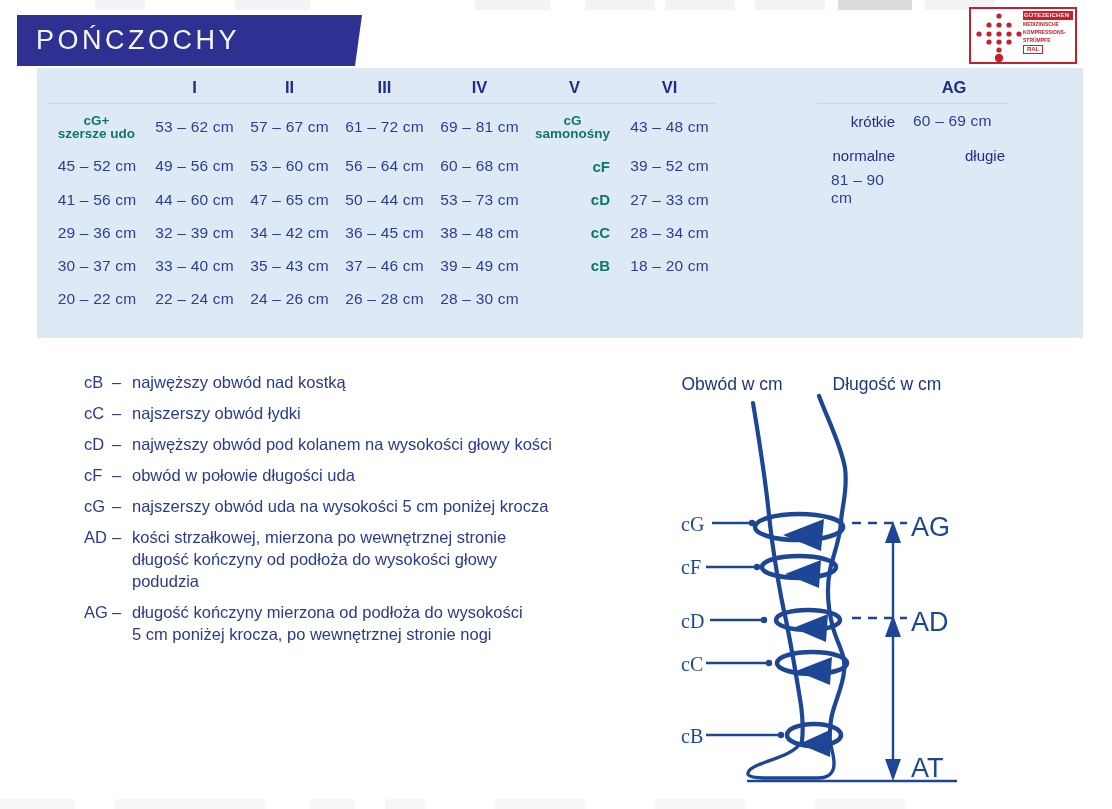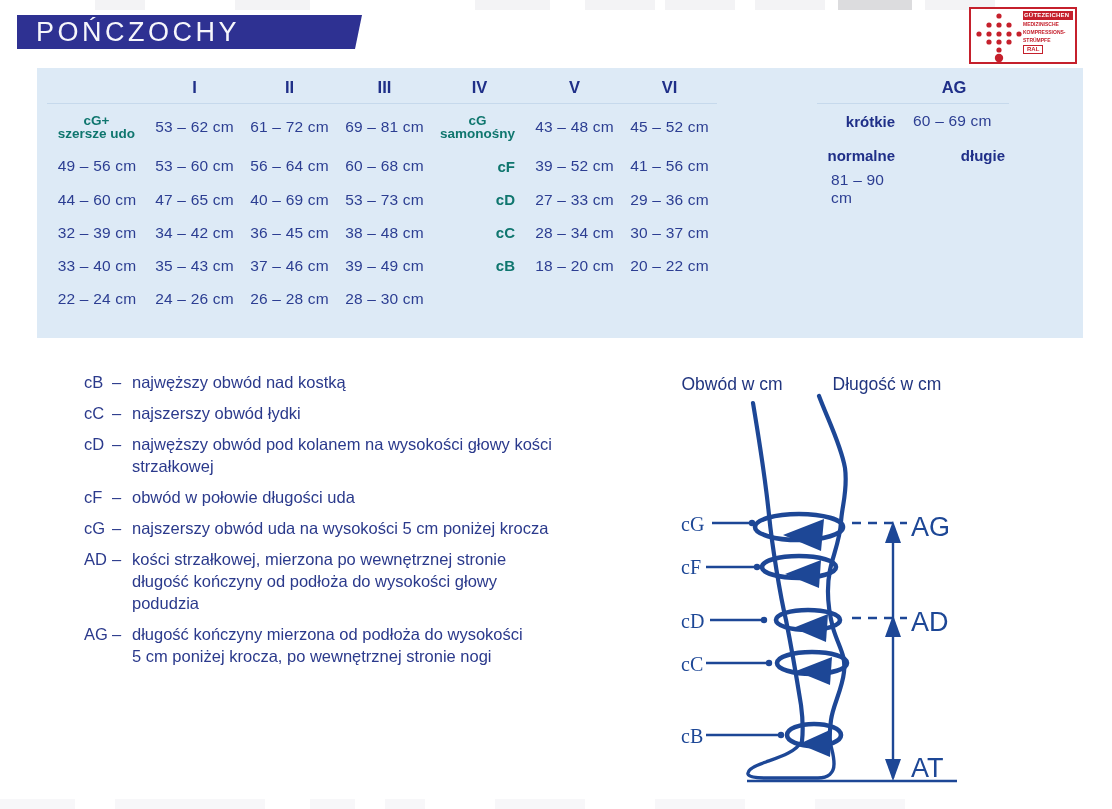--- a/index.html
+++ b/index.html
@@ -8,21 +8,21 @@
     font-family:"Liberation Sans",sans-serif;
   }
   
   .edge-strip{position:absolute;height:10px;}
   .edge-strip.top{top:0;background:#f3f3f5;}
   .edge-strip.top.dark{background:#dcdcde;}
   .edge-strip.bottom{bottom:0;background:#f7f7f9;}
 
   
   .banner{
-    position:absolute;left:17px;top:15px;width:345px;height:34px;background:#2e3192;
+    position:absolute;left:17px;top:15px;width:345px;height:51px;background:#2e3192;
     clip-path:polygon(0 0,100% 0,calc(100% - 7px) 100%,0 100%);
     display:flex;align-items:center;
   }
   .banner-title{
     color:#f6f6fb;font-size:27px;font-weight:500;letter-spacing:3.5px;padding-left:19px;
   }
 
   
   .ral-logo{
     position:absolute;left:969px;top:7px;width:108px;height:57px;background:#ffffff;
@@ -67,21 +67,21 @@
     grid-template-rows:32px 34px 34px 34px;
     color:#2c3e92;font-size:15.5px;
   }
   .length-grid .hcell{
     display:flex;align-items:center;justify-content:center;
     font-weight:700;font-size:16.5px;color:#1f2f88;border-bottom:1.5px solid #c6d9ec;
   }
   .length-grid .hblank{border-bottom:1.5px solid #c6d9ec;}
   .length-grid .rlabel{
     display:flex;align-items:center;justify-content:flex-end;
-    font-weight:700;font-size:15px;color:#1f2f88;padding-right:4px;
+    font-weight:400;font-size:15px;color:#1f2f88;padding-right:4px;
   }
   .length-grid .vcell{display:flex;align-items:center;padding-left:14px;letter-spacing:.2px;}
 
   
   .legend{position:absolute;left:84px;top:371px;width:560px;color:#2b3a8c;font-size:16.5px;}
   .legend-item{display:flex;margin-bottom:9px;line-height:22px;}
   .legend-key{width:28px;flex:none;}
   .legend-dash{width:20px;flex:none;}
   .legend-lines{flex:1;}
   .legend-line{white-space:nowrap;}
@@ -159,20 +159,21 @@
       <div class="hcell">V</div>
       <div class="hcell">VI</div>
 
       <div class="rlabel">
         <span class="stack">
           <span style="display:block">cG+</span>
           <span style="display:block">szersze udo</span>
         </span>
       </div>
       <div class="vcell">53 – 62 cm</div>
+      <div class="vcell">57 – 67 cm</div>
       <div class="vcell">61 – 72 cm</div>
       <div class="vcell">69 – 81 cm</div>
 
       <div class="rlabel">
         <span class="stack">
           <span style="display:block">cG</span>
           <span style="display:block">samonośny</span>
         </span>
       </div>
       <div class="vcell">43 – 48 cm</div>
@@ -180,21 +181,21 @@
       <div class="vcell">49 – 56 cm</div>
       <div class="vcell">53 – 60 cm</div>
       <div class="vcell">56 – 64 cm</div>
       <div class="vcell">60 – 68 cm</div>
 
       <div class="rlabel">cF</div>
       <div class="vcell">39 – 52 cm</div>
       <div class="vcell">41 – 56 cm</div>
       <div class="vcell">44 – 60 cm</div>
       <div class="vcell">47 – 65 cm</div>
-      <div class="vcell">40 – 69 cm</div>
+      <div class="vcell">50 – 44 cm</div>
       <div class="vcell">53 – 73 cm</div>
 
       <div class="rlabel">cD</div>
       <div class="vcell">27 – 33 cm</div>
       <div class="vcell">29 – 36 cm</div>
       <div class="vcell">32 – 39 cm</div>
       <div class="vcell">34 – 42 cm</div>
       <div class="vcell">36 – 45 cm</div>
       <div class="vcell">38 – 48 cm</div>
 
@@ -245,21 +246,20 @@
       <span class="legend-lines">
           <span class="legend-line" style="display:block">najszerszy obwód łydki</span>
         </span>
     </div>
 
     <div class="legend-item">
       <span class="legend-key">cD</span>
       <span class="legend-dash">–</span>
       <span class="legend-lines">
         <span class="legend-line" style="display:block">najwęższy obwód pod kolanem na wysokości głowy kości</span>
-        <span class="legend-line" style="display:block">strzałkowej</span>
       </span>
     </div>
 
     <div class="legend-item">
       <span class="legend-key">cF</span>
       <span class="legend-dash">–</span>
       <span class="legend-lines">
           <span class="legend-line" style="display:block">obwód w połowie długości uda</span>
         </span>
     </div>

